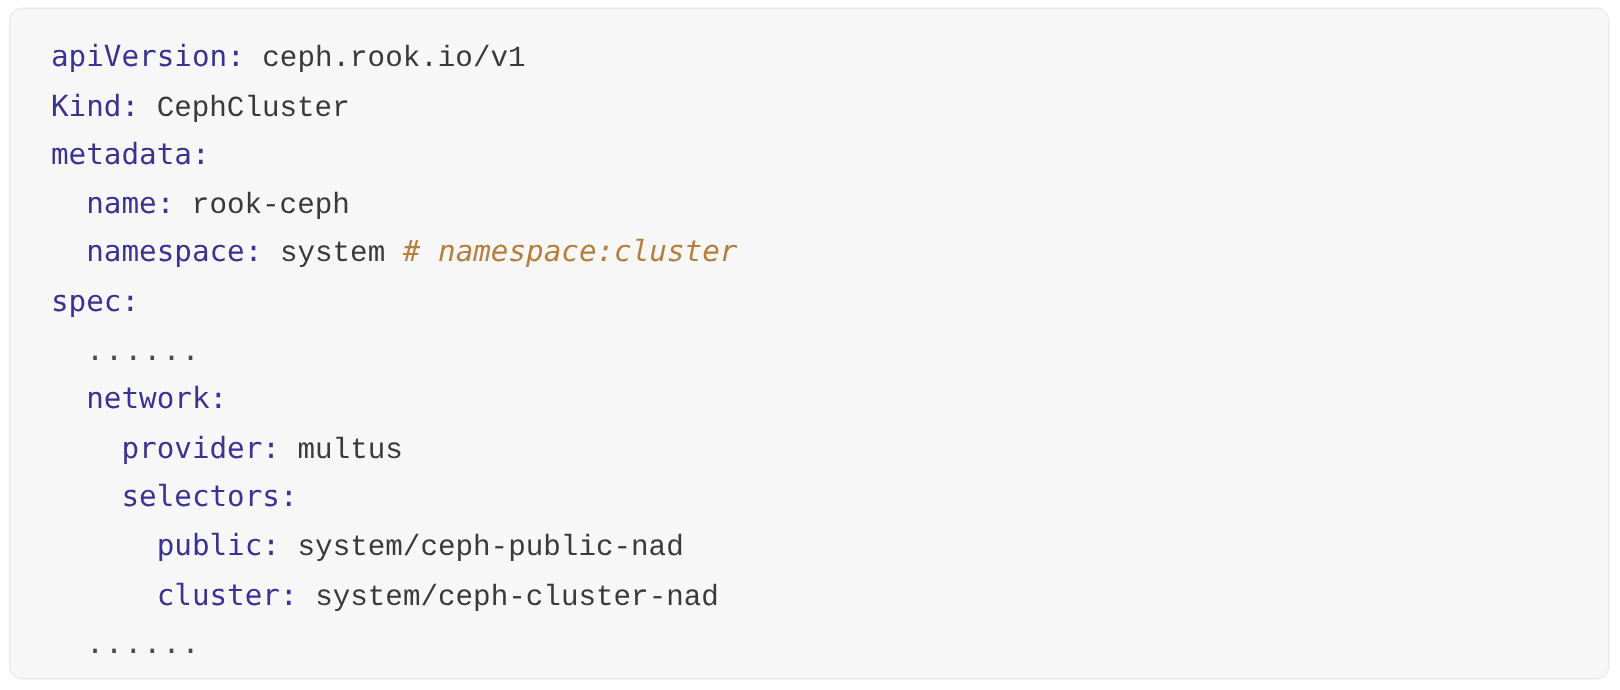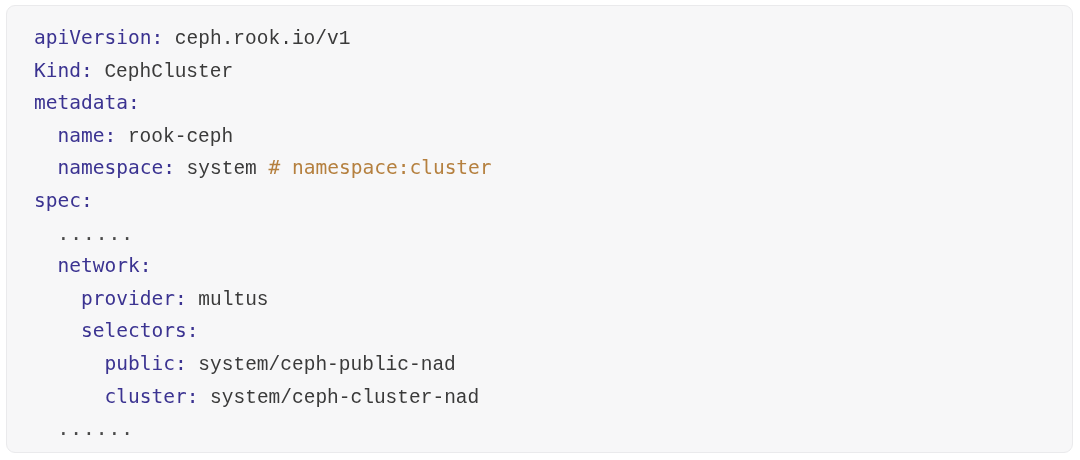--- a/index.html
+++ b/index.html
@@ -59,20 +59,21 @@
   }
   .tok-punct {
     color: #3b3391;
   }
   .tok-value {
     color: #3a3a3a;
     font-family: Liberation Mono, monospace;
   }
   .tok-comment {
     color: #b5803f;
+    font-style: italic;
   }
   .tok-ellipsis {
     color: #4a4a4a;
     letter-spacing: 1px;
   }
   .tok-indent {
     color: transparent;
   }
 </style>
 </head>

